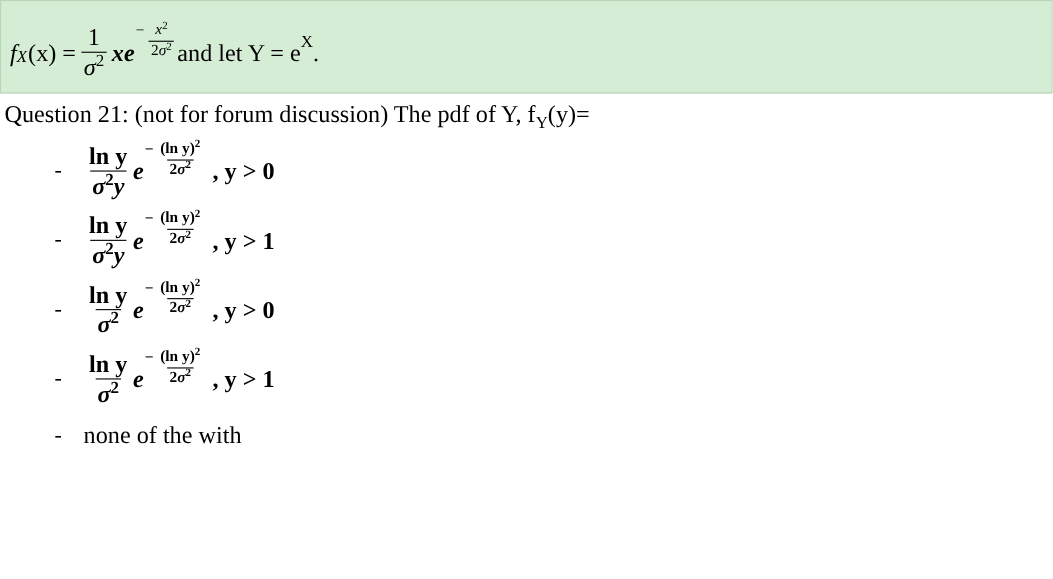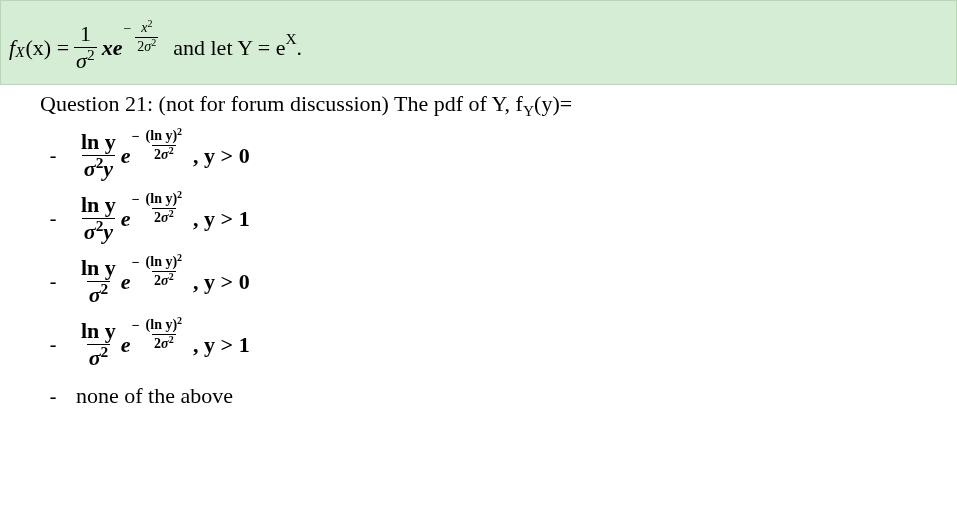--- a/index.html
+++ b/index.html
@@ -15,21 +15,20 @@
     background: #d5ecd5;
     border: 1px solid #b7d8b7;
     padding: 4px 8px 8px 8px;
     box-sizing: border-box;
   }
   .line {
     margin: 4px 0;
   }
   .question {
     padding: 6px 8px 0 4px;
-    margin-left: 36px;
   }
   .options {
     padding-left: 30px;
   }
   .opt {
     display: flex;
     align-items: center;
     margin: 14px 0;
   }
   .dash {
@@ -98,21 +97,21 @@
       <span style="font-size:14px; margin-right:1px;">−</span>
       <span class="frac small">
         <span class="num">
           <span class="ital">x</span><span class="sup" style="font-size:10px;">2</span>
         </span>
         <span class="den">
           <span>2</span><span class="ital">σ</span><span class="sup" style="font-size:10px;">2</span>
         </span>
       </span>
     </span>
-    <span style="margin-left:12px;"> and let Y = e</span>
+    <span style="margin-left:0;"> and let Y = e</span>
     <span class="sup">X</span>
     <span>.</span>
   </div>
 </div>
 
 <div class="question">
   <span>Question 21: (not for forum discussion) The pdf of Y, f</span><span class="sub">Y</span><span>(y)=</span>
 </div>
 
 <div class="options">
@@ -196,16 +195,16 @@
           <span class="num"><span>(ln y)</span><span class="sup" style="font-size:10px;">2</span></span>
           <span class="den"><span>2</span><span class="ital">σ</span><span class="sup" style="font-size:10px;">2</span></span>
         </span>
       </span>
       <span style="margin-left:6px;">, y &gt; 1</span>
     </span>
   </div>
 
   <div class="opt">
     <span class="dash">-</span>
-    <span>none of the above</span>
+    <span>none of the with</span>
   </div>
 
 </div>
 
 </body></html>

